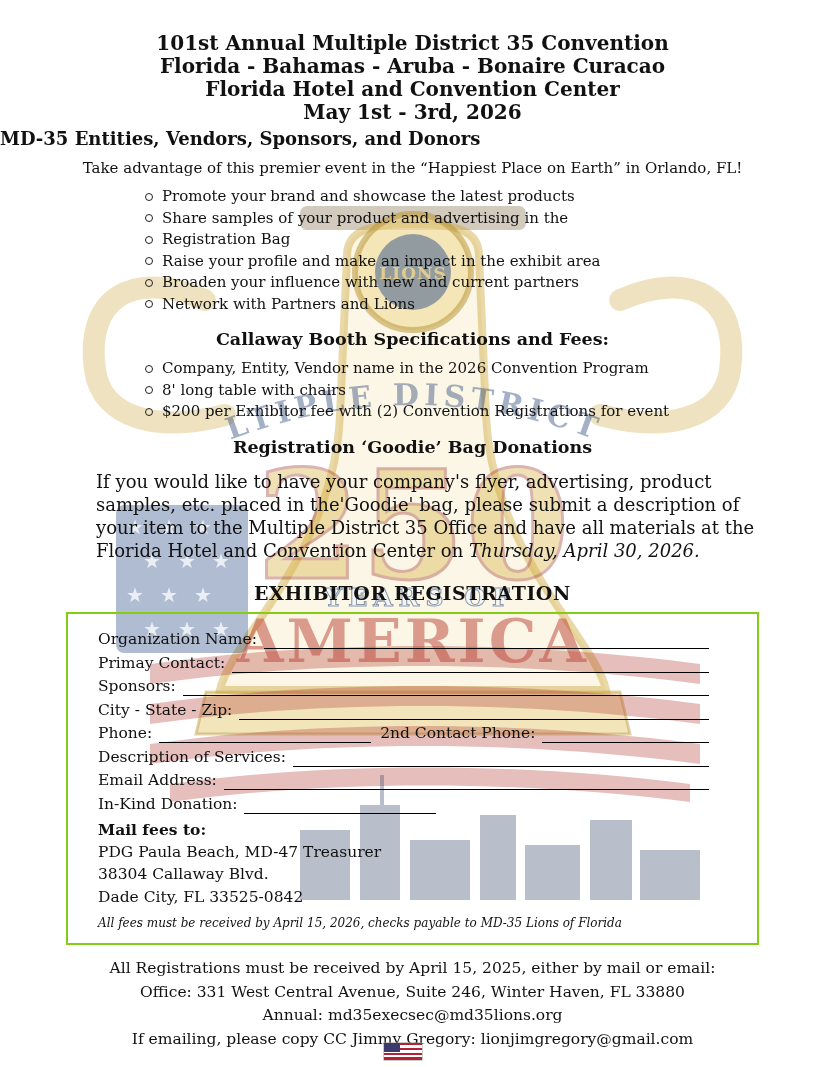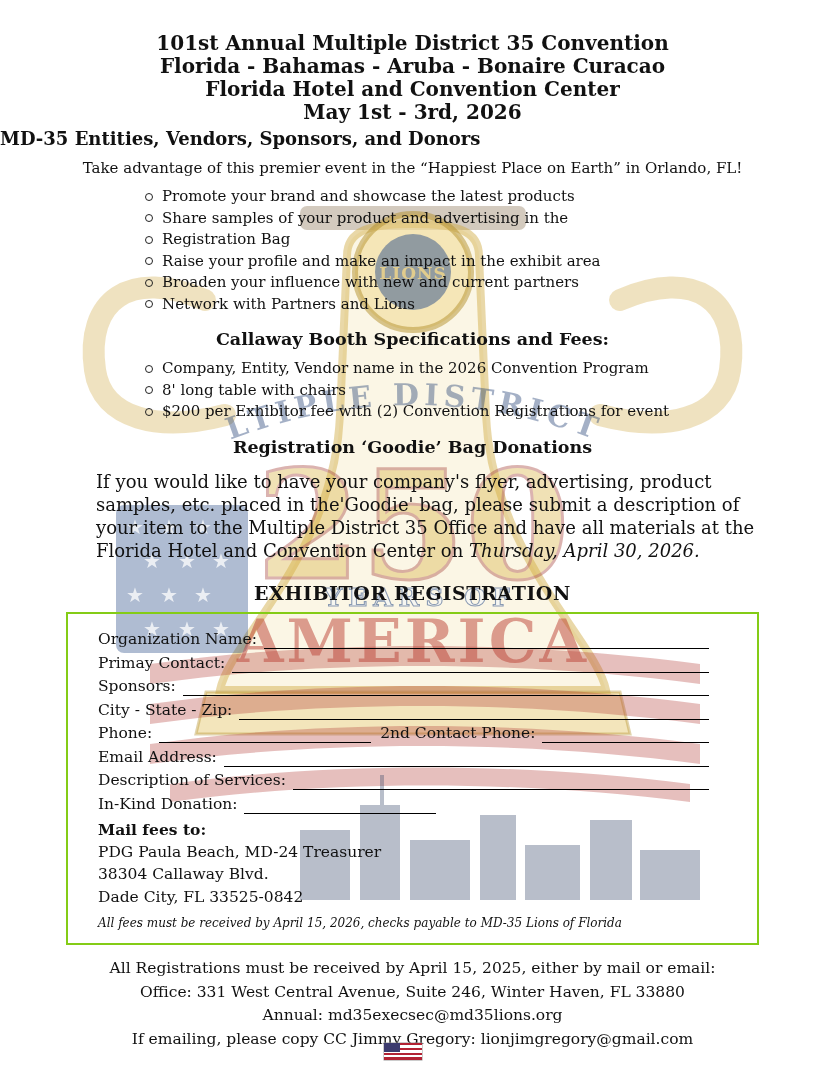--- a/index.html
+++ b/index.html
@@ -197,36 +197,36 @@
       </div>
 
       <div class="form-row">
         <span class="label">Phone:</span>
         <span class="fill-line fixed" style="width:212px;"></span>
         <span class="label label2">2nd  Contact Phone:</span>
         <span class="fill-line"></span>
       </div>
 
       <div class="form-row">
+        <span class="label">Description of Services:</span>
+        <span class="fill-line"></span>
+      </div>
+
+      <div class="form-row">
         <span class="label">Email Address:</span>
-        <span class="fill-line"></span>
-      </div>
-
-      <div class="form-row">
-        <span class="label">Description of Services:</span>
         <span class="fill-line"></span>
       </div>
 
       <div class="form-row">
         <span class="label">In-Kind Donation:</span>
         <span class="fill-line fixed" style="width:192px;"></span>
       </div>
 
       <div class="mail-heading">Mail fees to:</div>
-      <div class="mail-line">PDG Paula Beach, MD-24 Treasurer</div>
+      <div class="mail-line">PDG Paula Beach, MD-47 Treasurer</div>
       <div class="mail-line">38304 Callaway Blvd.</div>
       <div class="mail-line">Dade City, FL 33525-0842</div>
 
       <div class="fees-note">All fees must be received by April 15, 2026, checks payable to MD-35 Lions of Florida</div>
     </div>
 
     <div class="footer">
       <div>All Registrations must be received by April 15, 2025, either by mail or email:</div>
       <div>Office: 331 West Central Avenue, Suite 246, Winter Haven, FL 33880</div>
       <div>Annual: md35execsec@md35lions.org</div>

